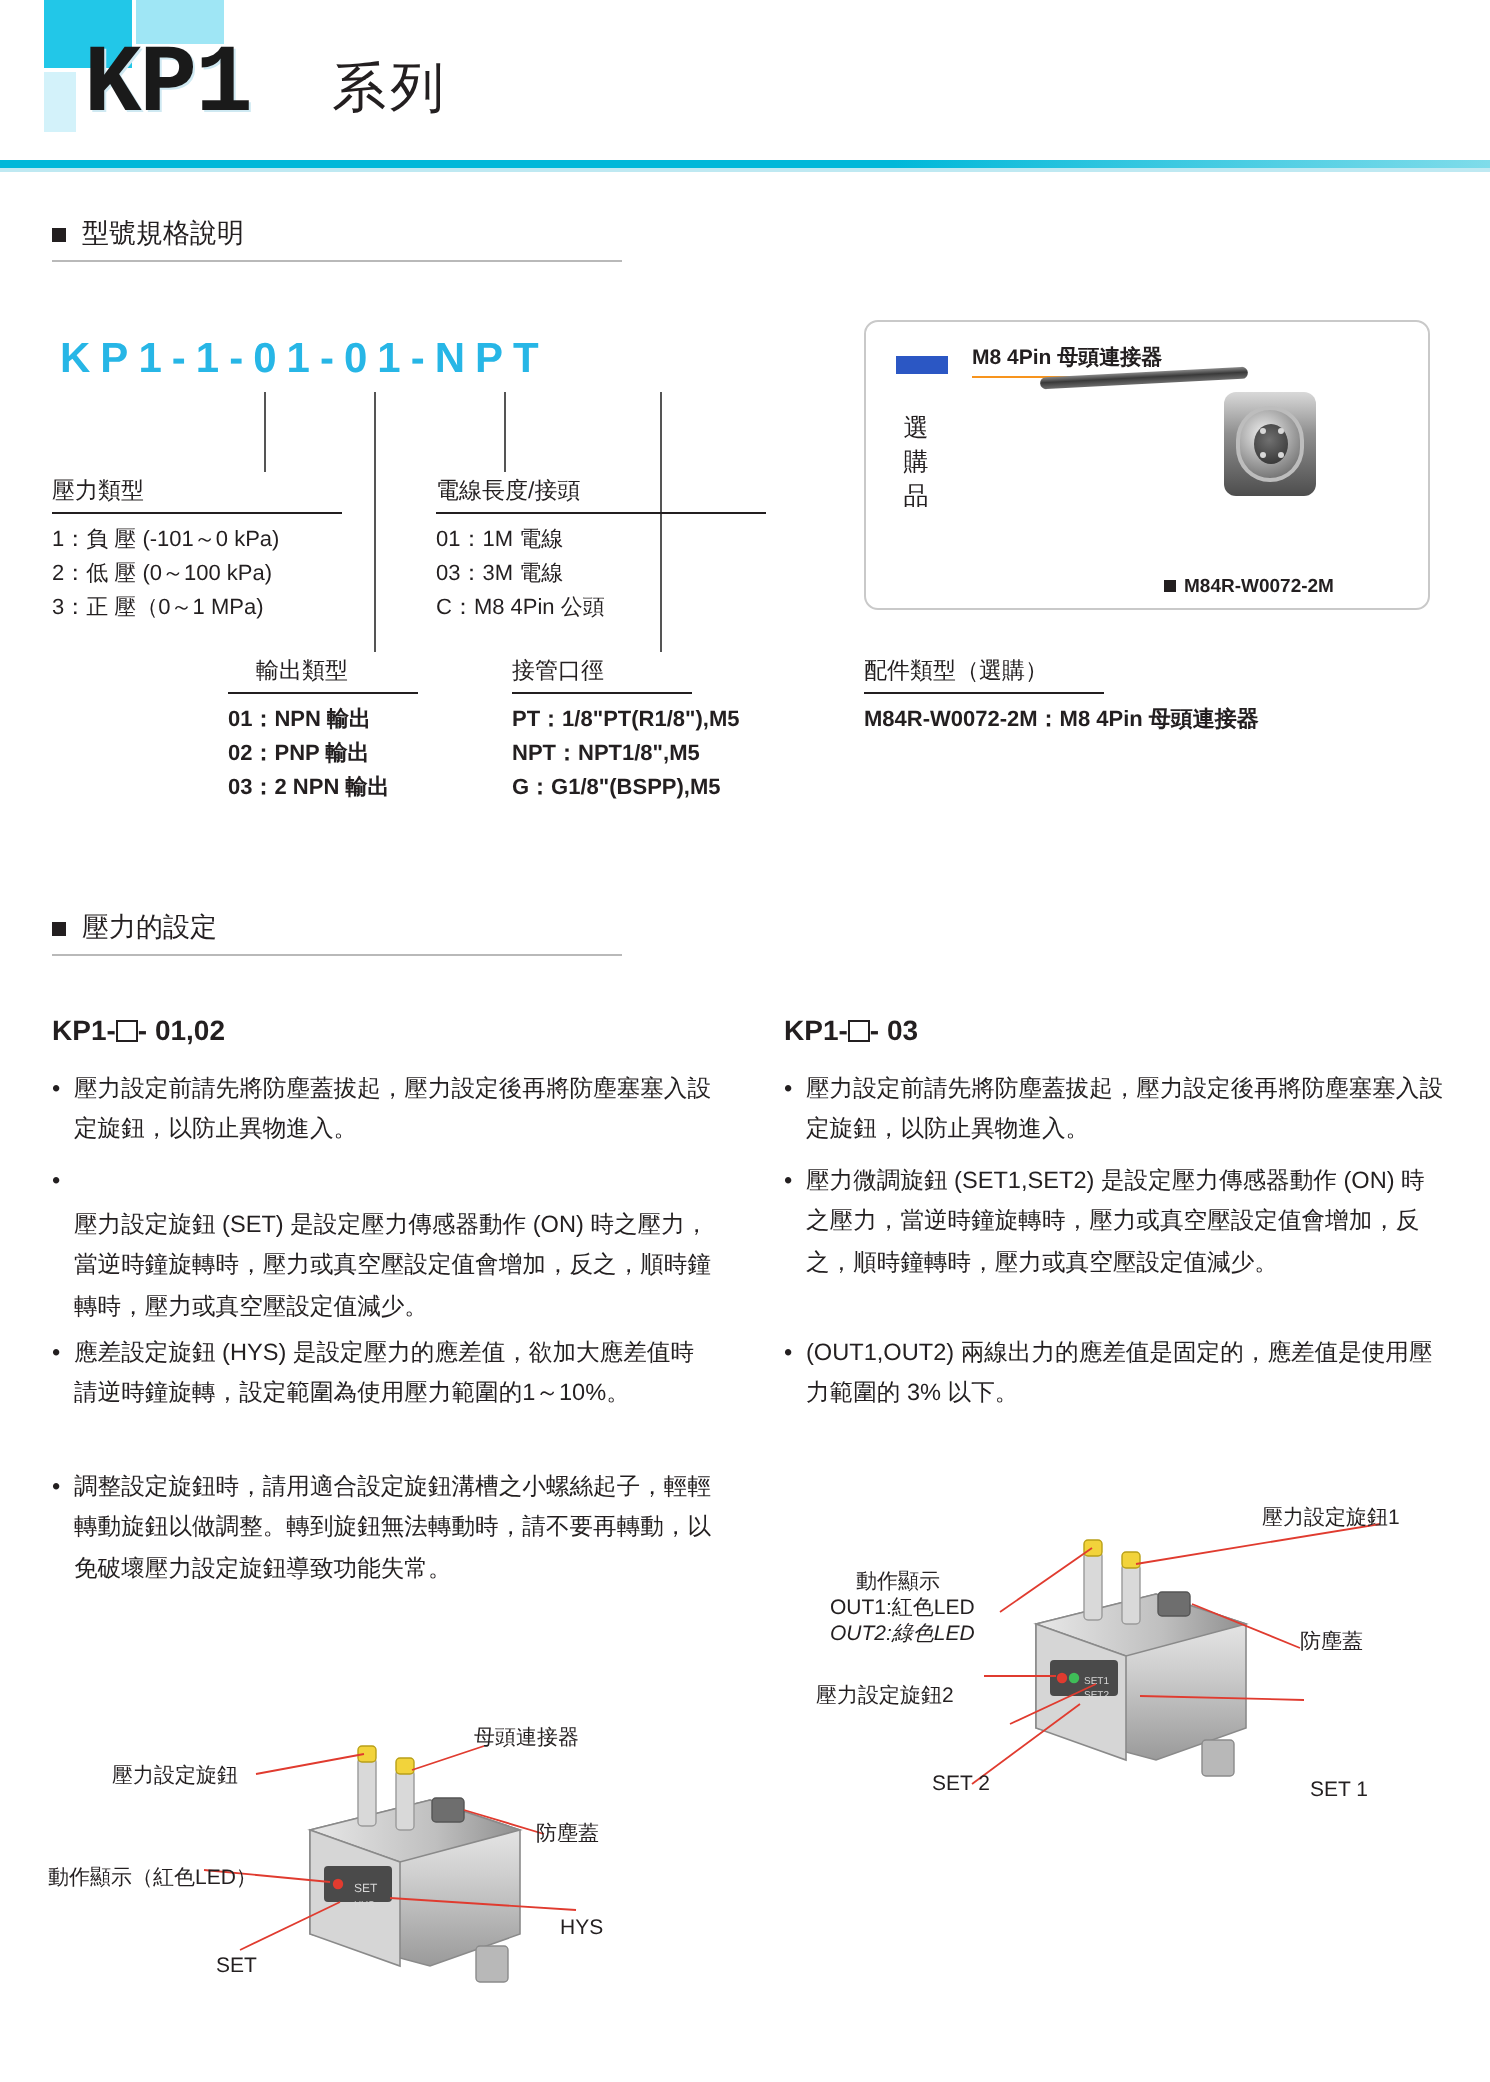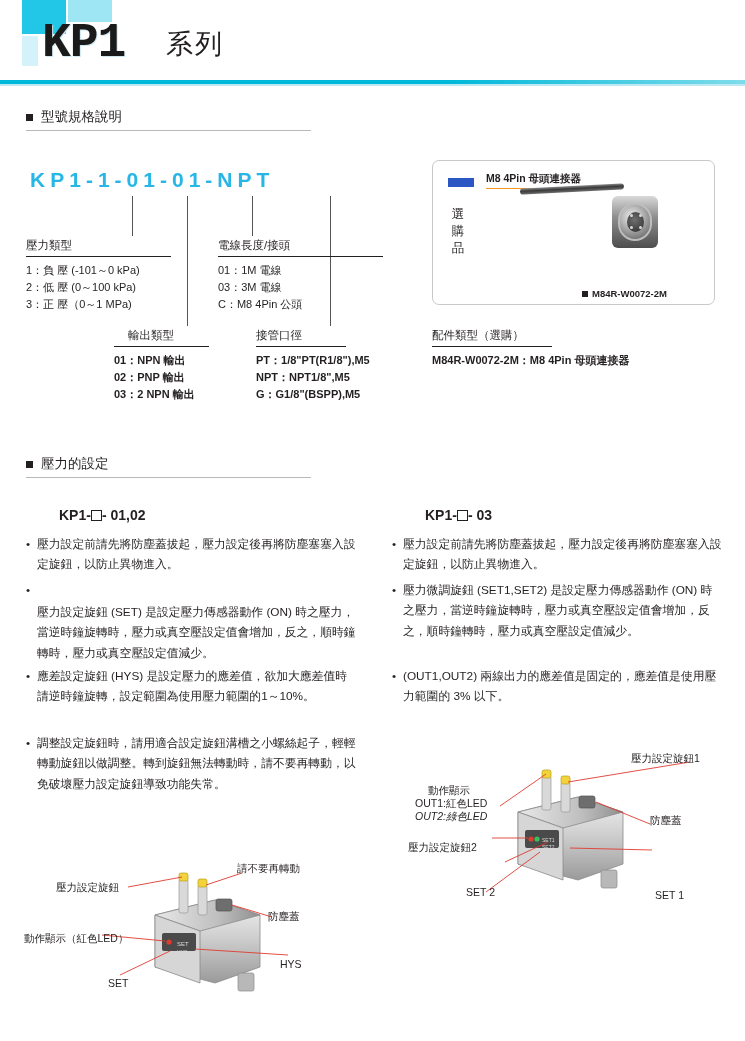--- a/index.html
+++ b/index.html
@@ -119,21 +119,21 @@
     border:2px solid #bdbdbd;
   }
   .conn-inner {
     position:absolute; left:627px; top:212px; width:17px; height:20px;
     border-radius:50%;
     background:radial-gradient(circle at 45% 40%, #707070, #2a2a2a);
   }
   .conn-pin { position:absolute; width:3px; height:3px; border-radius:50%; background:#d8d8d8; }
 
   
-  .col-h { position:absolute; font-size:14px; font-weight:bold; color:#231f20;margin-left:33px; }
+  .col-h { position:absolute; font-size:14px; font-weight:bold; color:#231f20; }
   .sqbox { display:inline-block; width:11px; height:11px; border:1.3px solid #231f20; vertical-align:-1px; }
   .para {
     position:absolute; font-size:11.8px; line-height:1.72; color:#231f20;
   }
   .para .dot { position:absolute; left:0; top:0; }
   .para-body { padding-left:11px; }
 
   
   .sensor-svg { position:absolute; }
 
@@ -301,21 +301,21 @@
   <rect x="228" y="118" width="16" height="18" rx="2" fill="#b8b8b8" stroke="#8a8a8a" stroke-width="0.7"></rect>
 
   <line x1="232" y1="18" x2="196" y2="30" stroke="#e03b2f" stroke-width="0.9"></line>
   <line x1="118" y1="32" x2="172" y2="22" stroke="#e03b2f" stroke-width="0.9"></line>
   <line x1="92" y1="80" x2="155" y2="86" stroke="#e03b2f" stroke-width="0.9"></line>
   <line x1="262" y1="62" x2="222" y2="50" stroke="#e03b2f" stroke-width="0.9"></line>
   <line x1="110" y1="120" x2="160" y2="96" stroke="#e03b2f" stroke-width="0.9"></line>
   <line x1="278" y1="100" x2="185" y2="94" stroke="#e03b2f" stroke-width="0.9"></line>
 </svg>
 
-<div class="note" style="left:237px; top:862px;">請不要再轉動</div>
+<div class="note" style="left:237px; top:862px;">母頭連接器</div>
 <div class="note" style="left:56px; top:881px;">壓力設定旋鈕</div>
 <div class="note" style="left:24px; top:932px;">動作顯示（紅色LED）</div>
 <div class="note" style="left:268px; top:910px;">防塵蓋</div>
 <div class="note" style="left:108px; top:977px;">SET</div>
 <div class="note" style="left:280px; top:958px;">HYS</div>
 
 <svg class="sensor-svg" style="left:400px; top:740px;" width="330" height="180" viewBox="0 0 330 180">
   <defs>
     <linearGradient id="bodyGradR" x1="0" y1="0" x2="0" y2="1">
       <stop offset="0%" stop-color="#f2f2f2"></stop>

